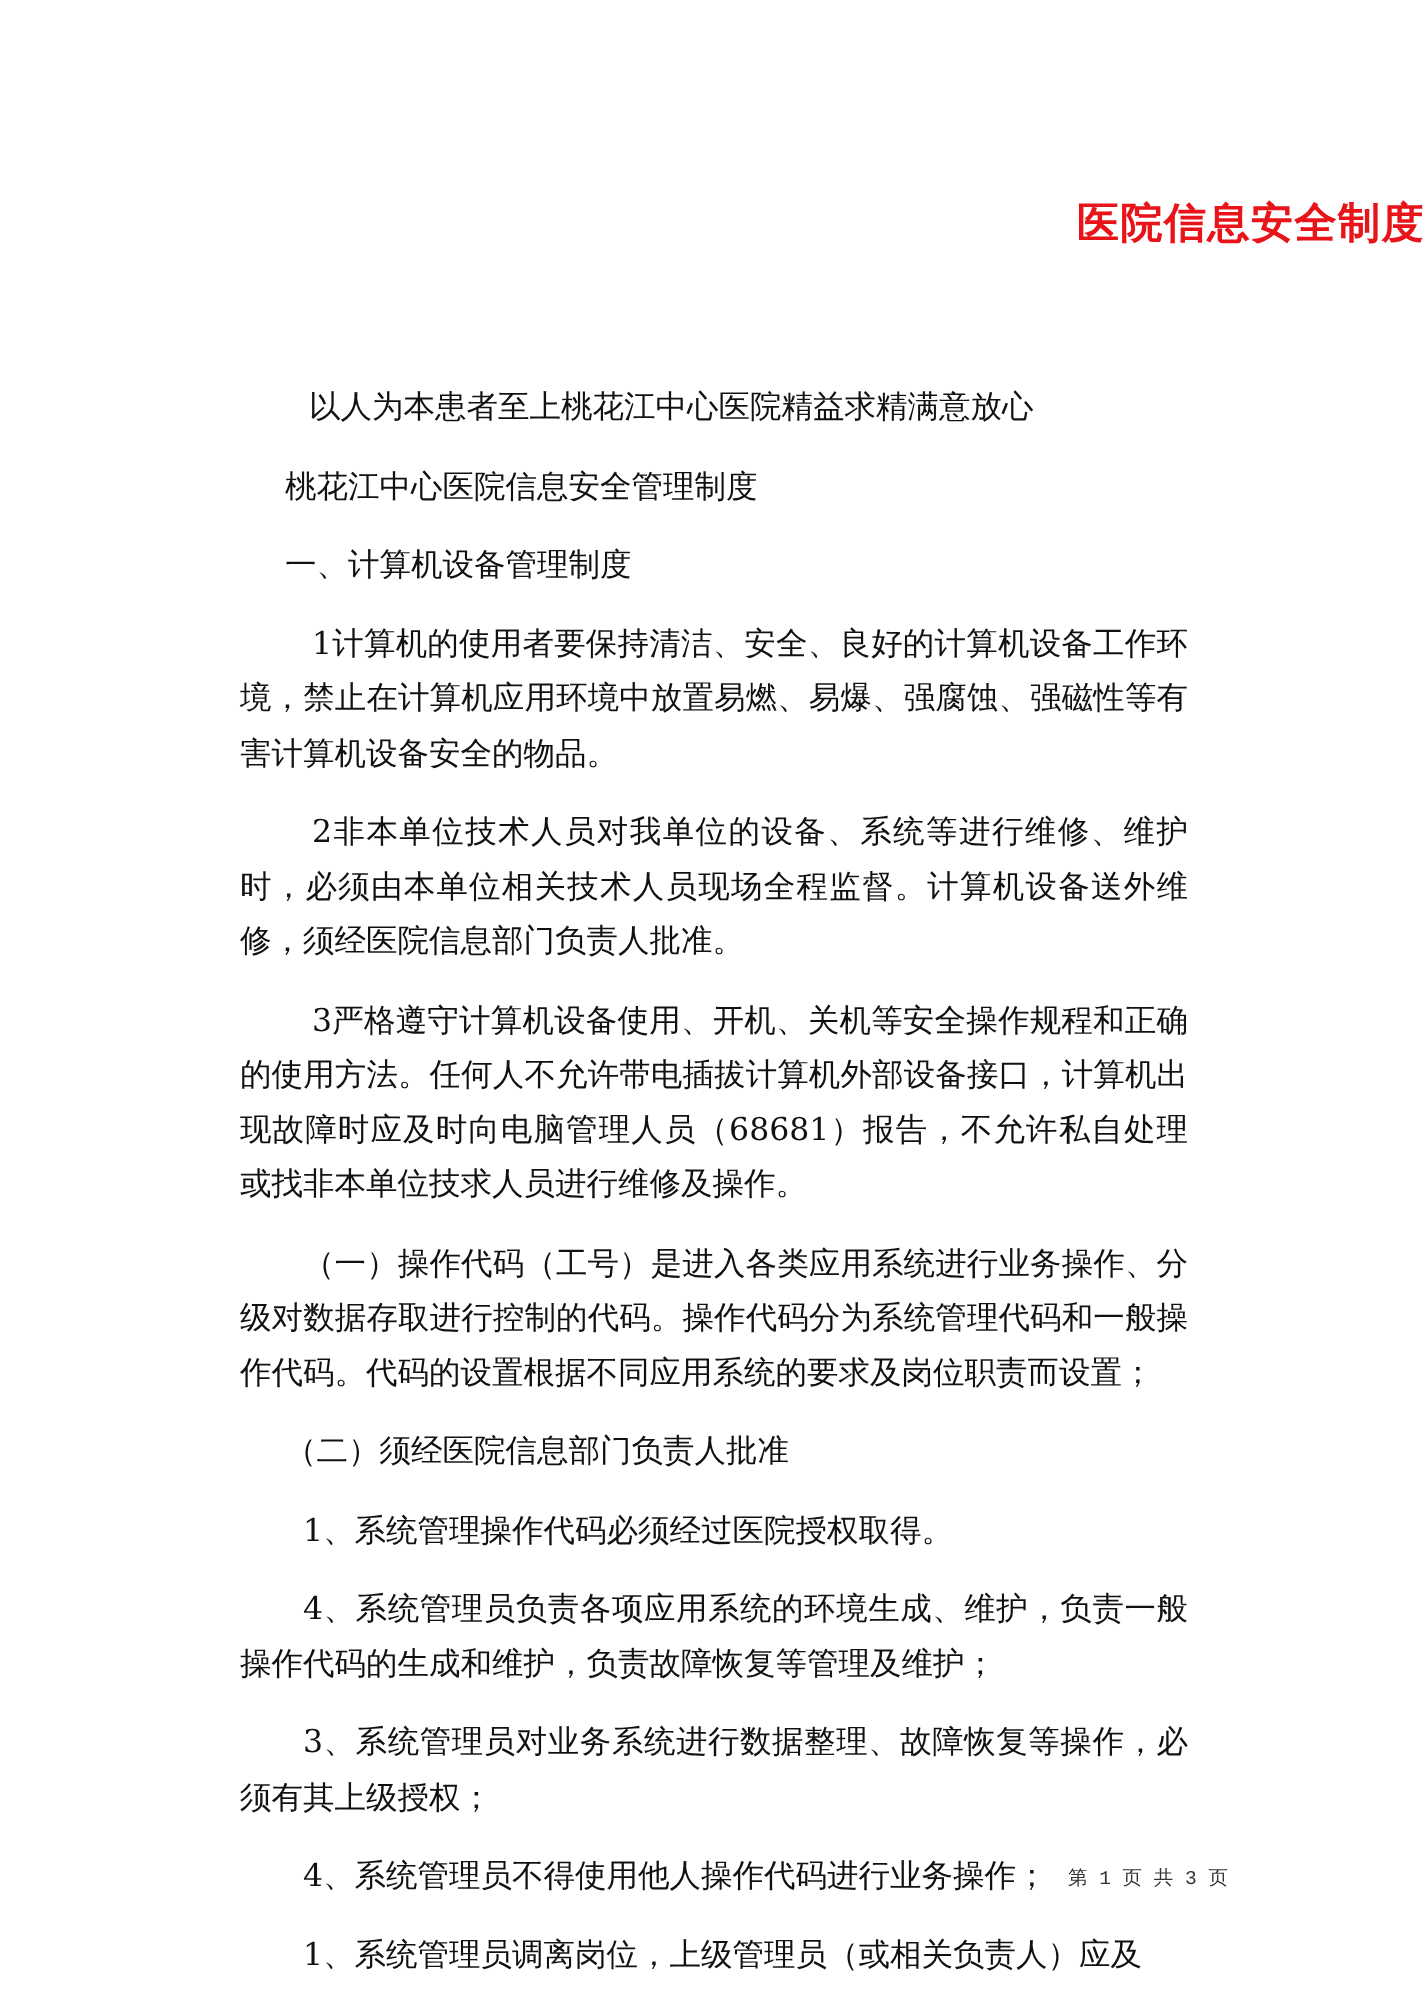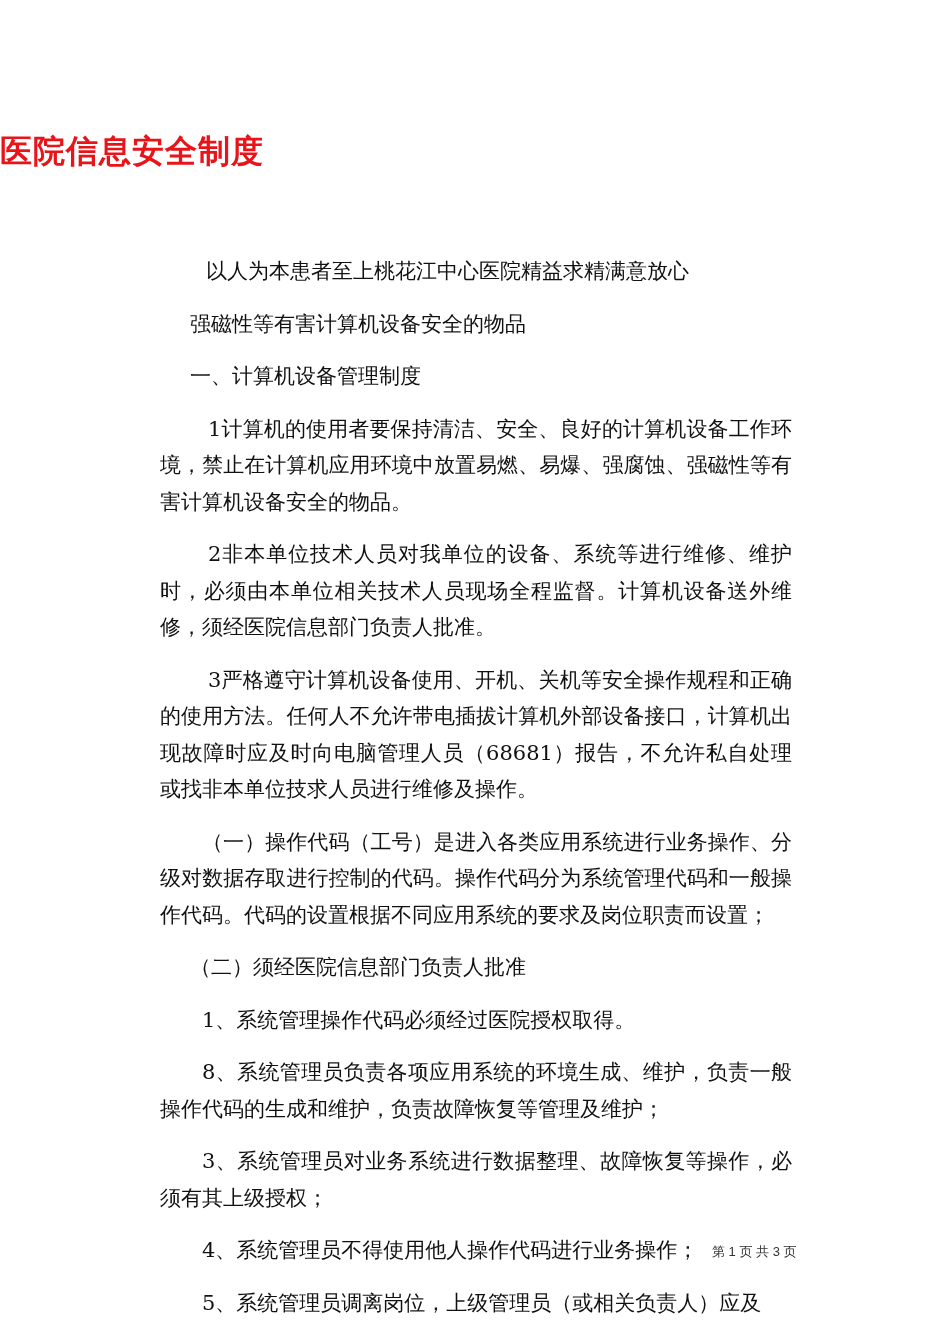--- a/index.html
+++ b/index.html
@@ -1,43 +1,43 @@
 <!DOCTYPE html>
 <html><head>
 <meta charset="utf-8">
 <style>
   html, body { margin: 0; padding: 0; background: #ffffff; }
   body { width: 950px; height: 1344px; position: relative; overflow: hidden;
          font-family: "DejaVu Serif", "Liberation Serif", serif; color: #111; }
-  .title { position: absolute; top: 130px; left: 0; width: 950px; text-align: left;
+  .title { position: absolute; top: 130px; left: 0; width: 950px; text-align: right;
            font-family: "DejaVu Sans", "Liberation Sans", sans-serif; font-weight: bold;
-           font-size: 32px; color: #e8141a; letter-spacing: 1px; }
+           font-size: 28px; color: #e8141a; letter-spacing: 1px; }
   .body { position: absolute; top: 237px; left: 144px; width: 664px; }
   .p { font-size: 21px; line-height: 36.5px; margin: 16px; text-align: justify; text-align-last: left; word-break: break-all; }
   .ind-a { text-indent: 46px; }
   .ind-b { text-indent: 30px; }
   .ind-d { text-indent: 48px; }
   .ind-f { text-indent: 42px; }
   .footer { position: absolute; top: 1243px; left: 712px; font-size: 13px; color: #333;
-            font-family: Liberation Sans, sans-serif; }
+            font-family: Liberation Mono, monospace; }
 </style>
 </head>
 <body>
 
 <div class="title">医院信息安全制度</div>
 
 <div class="body">
   <p class="p ind-a">以人为本患者至上桃花江中心医院精益求精满意放心</p>
-  <p class="p ind-b">强磁性等有害计算机设备安全的物品</p>
+  <p class="p ind-b">桃花江中心医院信息安全管理制度</p>
   <p class="p ind-b">一、计算机设备管理制度</p>
   <p class="p ind-d">1计算机的使用者要保持清洁、安全、良好的计算机设备工作环境，禁止在计算机应用环境中放置易燃、易爆、强腐蚀、强磁性等有害计算机设备安全的物品。</p>
   <p class="p ind-d">2非本单位技术人员对我单位的设备、系统等进行维修、维护时，必须由本单位相关技术人员现场全程监督。计算机设备送外维修，须经医院信息部门负责人批准。</p>
   <p class="p ind-d">3严格遵守计算机设备使用、开机、关机等安全操作规程和正确的使用方法。任何人不允许带电插拔计算机外部设备接口，计算机出现故障时应及时向电脑管理人员（68681）报告，不允许私自处理或找非本单位技求人员进行维修及操作。</p>
   <p class="p ind-f">（一）操作代码（工号）是进入各类应用系统进行业务操作、分级对数据存取进行控制的代码。操作代码分为系统管理代码和一般操作代码。代码的设置根据不同应用系统的要求及岗位职责而设置；</p>
   <p class="p ind-b">（二）须经医院信息部门负责人批准</p>
   <p class="p ind-f">1、系统管理操作代码必须经过医院授权取得。</p>
-  <p class="p ind-f">8、系统管理员负责各项应用系统的环境生成、维护，负责一般操作代码的生成和维护，负责故障恢复等管理及维护；</p>
+  <p class="p ind-f">4、系统管理员负责各项应用系统的环境生成、维护，负责一般操作代码的生成和维护，负责故障恢复等管理及维护；</p>
   <p class="p ind-f">3、系统管理员对业务系统进行数据整理、故障恢复等操作，必须有其上级授权；</p>
   <p class="p ind-f">4、系统管理员不得使用他人操作代码进行业务操作；</p>
-  <p class="p ind-f">5、系统管理员调离岗位，上级管理员（或相关负责人）应及</p>
+  <p class="p ind-f">1、系统管理员调离岗位，上级管理员（或相关负责人）应及</p>
 </div>
 
 <div class="footer">第 1 页 共 3 页</div>
 
 </body></html>

